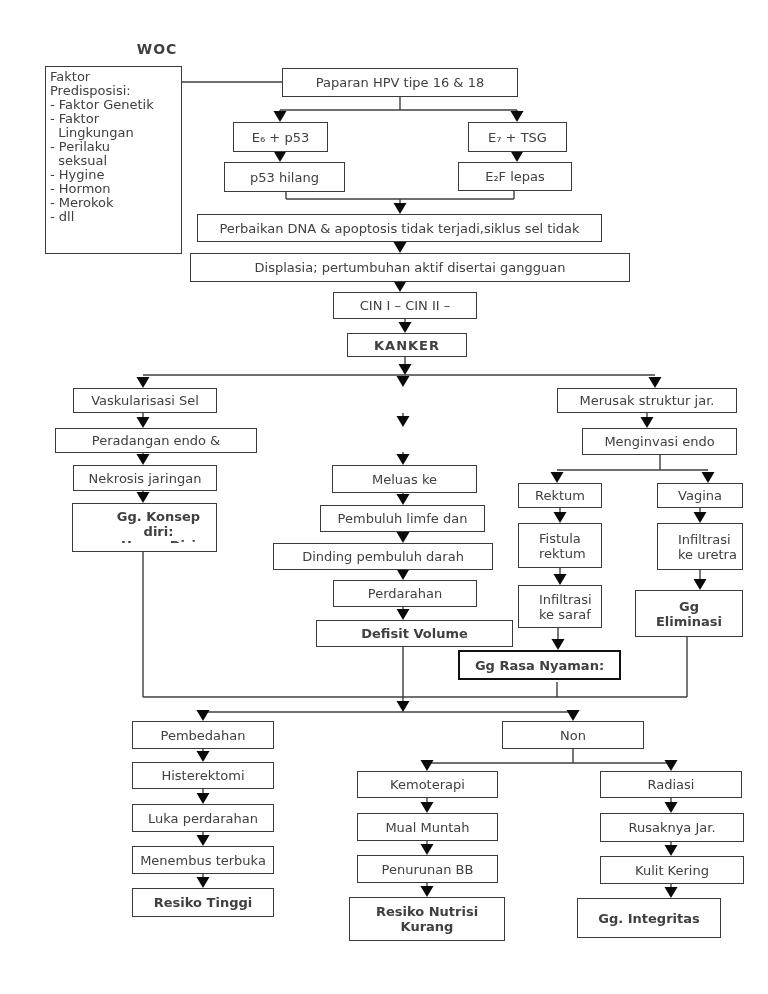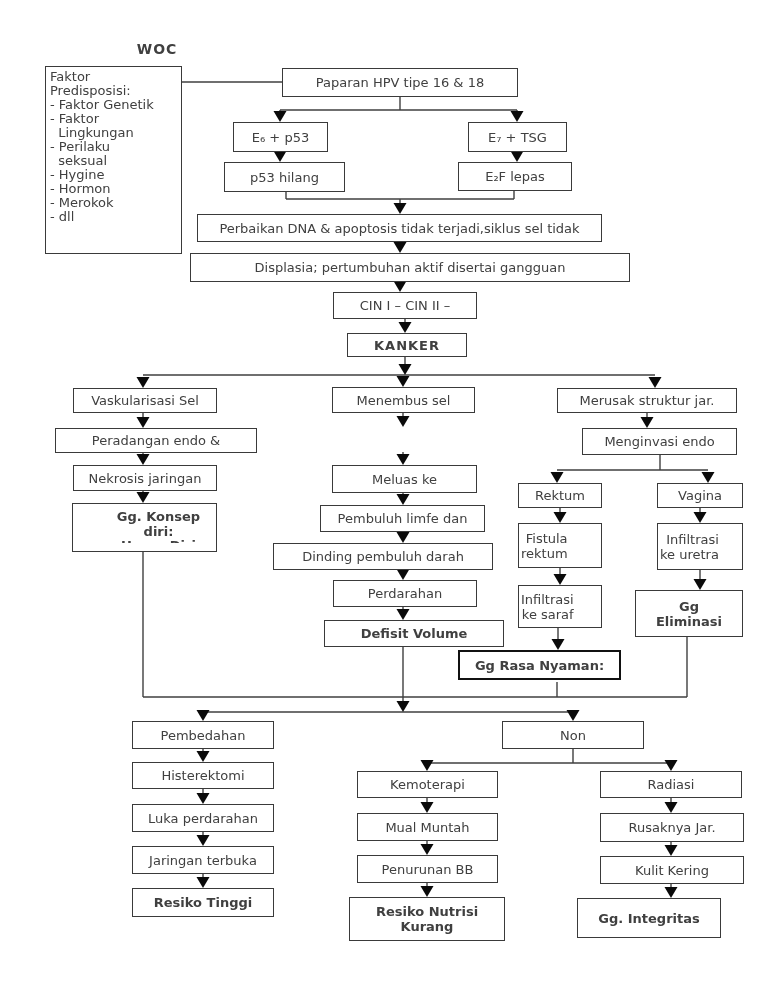--- a/index.html
+++ b/index.html
@@ -11,21 +11,21 @@
   #connectors{position:absolute;left:0;top:0;z-index:1;}
   .node{
     position:absolute;z-index:2;box-sizing:border-box;
     background:#ffffff;border:1px solid #3a3a3a;
     display:flex;align-items:center;justify-content:center;
     font-size:13px;line-height:15px;text-align:center;
     white-space:pre-line;
   }
   .bold{font-weight:bold;}
   .noborder{border:none;background:transparent;}
-  .la{justify-content:flex-start;text-align:right;padding-left:2px;}
+  .la{justify-content:flex-start;text-align:left;padding-left:20px;}
   .panel{
     align-items:flex-start;justify-content:flex-start;text-align:left;
     white-space:pre-wrap;padding:3px 4px;line-height:14px;font-size:13px;
   }
   .col{flex-direction:column;justify-content:flex-start;padding-top:5px;overflow:hidden;padding-left:28px;}
   .clipped{display:block;height:4px;overflow:hidden;line-height:14px;}
   .b2{border:2px solid #111;}
   .title{font-size:14px;letter-spacing:1px;}
   .kanker{letter-spacing:1px;}
 </style>
@@ -161,45 +161,44 @@
 
   <div class="node" style="left:73px;top:388px;width:144px;height:25px">Vaskularisasi Sel</div>
   <div class="node" style="left:55px;top:428px;width:202px;height:25px">Peradangan endo &amp;</div>
   <div class="node" style="left:73px;top:465px;width:144px;height:26px">Nekrosis jaringan</div>
   <div class="node bold col" style="left:72px;top:503px;width:145px;height:49px">
     <span>Gg. Konsep
 diri:</span>
     <span class="clipped">Harga Diri</span>
   </div>
 
-  <div class="node" style="left:332px;top:387px;width:143px;height:26px">Menembus sel</div>
   <div class="node" style="left:332px;top:465px;width:145px;height:28px">Meluas ke</div>
   <div class="node" style="left:320px;top:505px;width:165px;height:27px">Pembuluh limfe dan</div>
   <div class="node" style="left:273px;top:543px;width:220px;height:27px">Dinding pembuluh darah</div>
   <div class="node" style="left:333px;top:580px;width:144px;height:27px">Perdarahan</div>
-  <div class="node bold" style="left:324px;top:620px;width:180px;height:27px">Defisit Volume</div>
+  <div class="node bold" style="left:316px;top:620px;width:197px;height:27px">Defisit Volume</div>
 
   <div class="node" style="left:557px;top:388px;width:180px;height:25px">Merusak struktur jar.</div>
   <div class="node" style="left:582px;top:428px;width:155px;height:27px">Menginvasi endo</div>
   <div class="node" style="left:518px;top:483px;width:84px;height:25px">Rektum</div>
   <div class="node" style="left:657px;top:483px;width:86px;height:25px">Vagina</div>
   <div class="node la" style="left:518px;top:523px;width:84px;height:45px">Fistula
 rektum</div>
   <div class="node la" style="left:657px;top:523px;width:86px;height:47px">Infiltrasi
 ke uretra</div>
   <div class="node la" style="left:518px;top:585px;width:84px;height:43px">Infiltrasi
 ke saraf</div>
   <div class="node bold" style="left:635px;top:590px;width:108px;height:47px">Gg
 Eliminasi</div>
   <div class="node bold b2" style="left:458px;top:650px;width:163px;height:30px">Gg Rasa Nyaman:</div>
 
   <div class="node" style="left:132px;top:721px;width:142px;height:28px">Pembedahan</div>
   <div class="node" style="left:132px;top:762px;width:142px;height:27px">Histerektomi</div>
   <div class="node" style="left:132px;top:804px;width:142px;height:28px">Luka perdarahan</div>
-  <div class="node" style="left:132px;top:846px;width:142px;height:28px">Jaringan terbuka</div>
+  <div class="node" style="left:132px;top:846px;width:142px;height:28px">Menembus terbuka</div>
   <div class="node bold" style="left:132px;top:888px;width:142px;height:29px">Resiko Tinggi</div>
 
   <div class="node" style="left:502px;top:721px;width:142px;height:28px">Non</div>
 
   <div class="node" style="left:357px;top:771px;width:141px;height:27px">Kemoterapi</div>
   <div class="node" style="left:357px;top:813px;width:141px;height:28px">Mual Muntah</div>
   <div class="node" style="left:357px;top:855px;width:141px;height:28px">Penurunan BB</div>
   <div class="node bold" style="left:349px;top:897px;width:156px;height:44px">Resiko Nutrisi
 Kurang</div>
 

